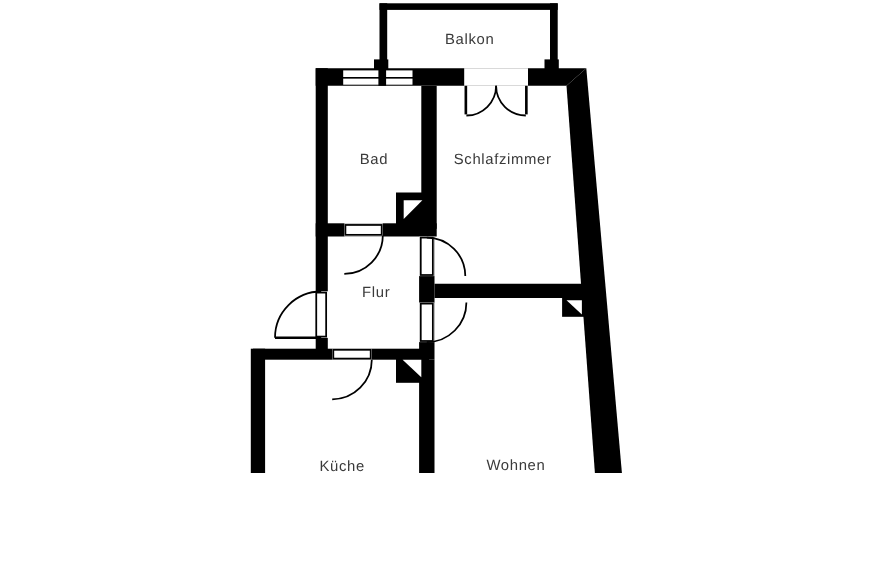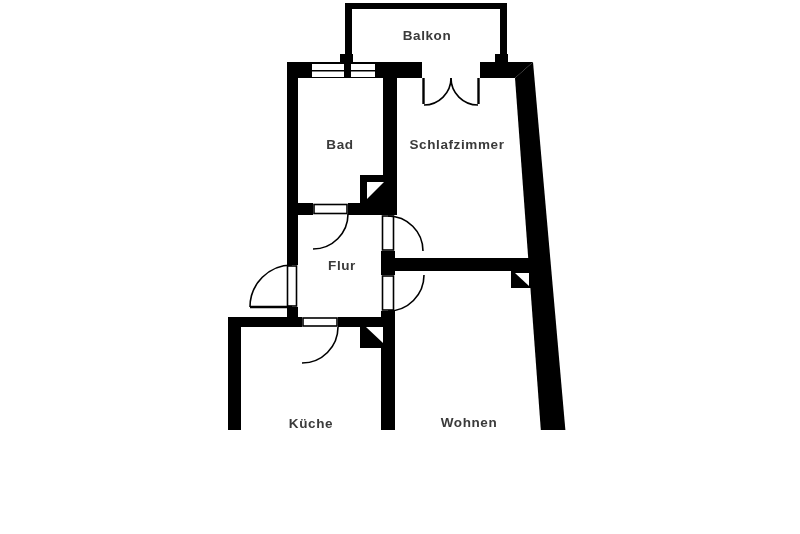--- a/index.html
+++ b/index.html
@@ -7,21 +7,20 @@
     padding: 0;
     background: #ffffff;
   }
   .canvas {
     position: relative;
     width: 800px;
     height: 430px;
     background: #ffffff;
     overflow: hidden;
     font-family: "Liberation Sans", "DejaVu Sans", sans-serif;
-    font-weight: bold;
   }
   svg { display: block; }
   .wall { fill: #000000; stroke: none; }
   .opening { fill: #ffffff; stroke: none; }
   .leaf {
     fill: #ffffff;
     stroke: #000000;
     stroke-width: 1.6;
   }
   .swing {

